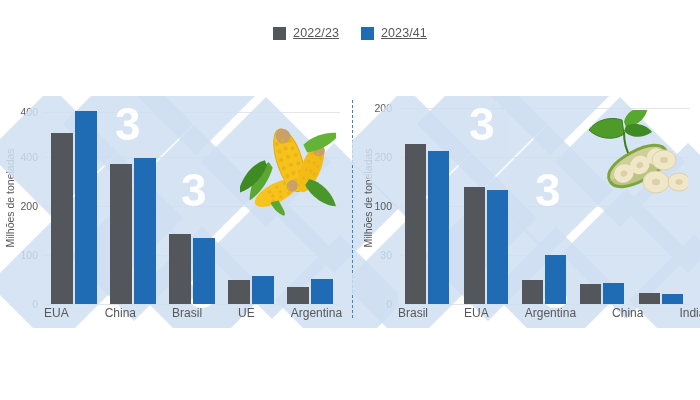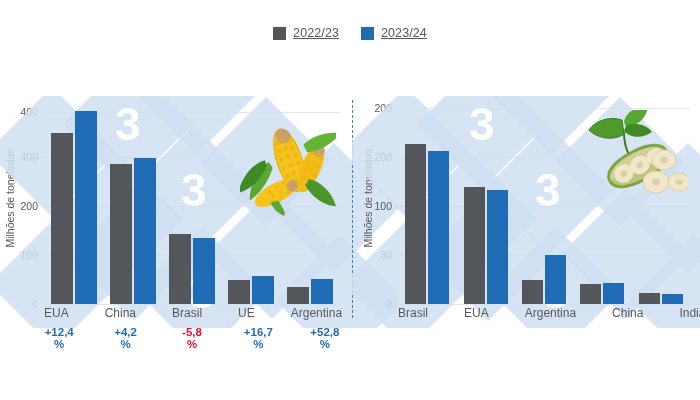--- a/index.html
+++ b/index.html
@@ -213,21 +213,21 @@
 </head>
 <body>
 
 <div id="legend">
     <div class="legend-item">
       <span class="legend-swatch" style="background: rgb(83, 86, 90);"></span>
       <span class="legend-label">2022/23</span>
     </div>
     <div class="legend-item">
       <span class="legend-swatch" style="background: rgb(31, 108, 180);"></span>
-      <span class="legend-label">2023/24</span>
+      <span class="legend-label">2023/41</span>
     </div>
   </div>
 
 <div id="charts">
 
   <div class="panel left">
     <div class="axis-title">
       <span>Milhões de toneladas</span>
     </div>
     <div class="plot" id="plot-corn">
@@ -364,37 +364,20 @@
           <div class="xcell">
             <span class="xname">Brasil</span>
           </div>
           <div class="xcell">
             <span class="xname">UE</span>
           </div>
           <div class="xcell">
             <span class="xname">Argentina</span>
           </div>
         </div>
-        <div class="xaxis-row">
-          <div class="xcell">
-            <span class="xpct pct-up">+12,4 %</span>
-          </div>
-          <div class="xcell">
-            <span class="xpct pct-up">+4,2 %</span>
-          </div>
-          <div class="xcell">
-            <span class="xpct pct-down">-5,8 %</span>
-          </div>
-          <div class="xcell">
-            <span class="xpct pct-up">+16,7 %</span>
-          </div>
-          <div class="xcell">
-            <span class="xpct pct-up">+52,8 %</span>
-          </div>
-        </div>
       </div>
   </div>
 
   <div class="divider"></div>
 
   <div class="panel right">
     <div class="axis-title">
       <span>Milhões de toneladas</span>
     </div>
     <div class="plot" id="plot-soy">

